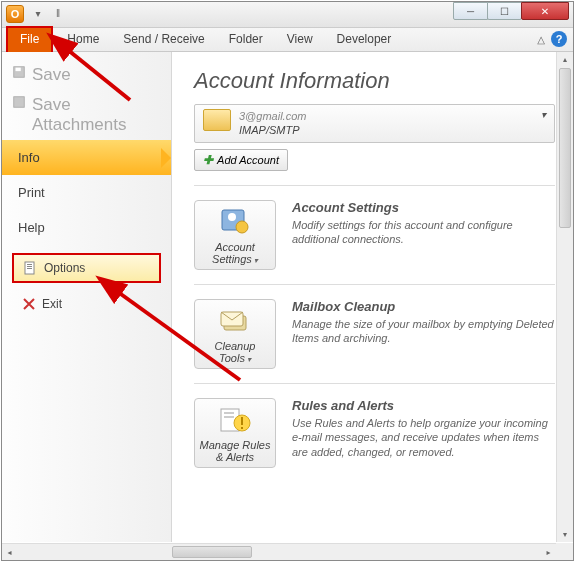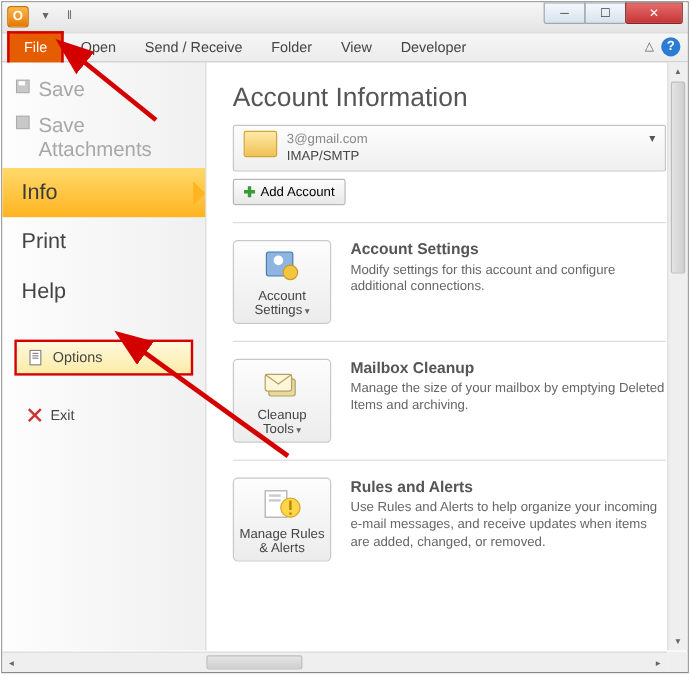--- a/index.html
+++ b/index.html
@@ -20,28 +20,28 @@
   .tab { padding: 4px 12px 16px; font-size:12px; color:#444; position:relative;}
   .tab.file { background:#e65c00; color:#fff; border:2px solid #d40000; border-bottom:none; margin:-2px 2px 0 -2px; height:26px; padding-top:4px;}
   .help-area { position:absolute; right:6px; top:3px; display:flex; gap:6px; align-items:center;}
   .help-icon { width:16px; height:16px; border-radius:50%; background:#2b7cd3; color:#fff; font-size:11px; display:flex; align-items:center; justify-content:center; font-weight:bold;}
   .min-ribbon { font-size:10px; color:#666;}
   
   .backstage { display:flex; height: calc(100% - 50px - 18px); }
   .side { width: 170px; background: linear-gradient(to right,#fdfdfd,#f0f0f0); border-right:1px solid #d7d7d7; padding-top:8px; }
   .side-cmd { padding: 5px 14px 5px 30px; font-size:17px; color:#a8a8a8; position:relative;}
   .side-cmd .ico { position:absolute; left:10px; top:5px; width:14px; height:14px; }
-  .side-btn { padding: 10px 16px; font-size:18px; color:#444; position:relative;}
+  .side-btn { padding: 10px 16px; font-size:13px; color:#444; position:relative;}
   .side-btn.active { background: linear-gradient(#ffd96b,#ffb420); color:#3b3b3b;}
   .side-btn.active::after { content:""; position:absolute; right:-10px; top:50%; margin-top:-10px; border:10px solid transparent; border-left-color:#ffb420;}
-  .side-btn.options { margin: 20px 10px; border:2px solid #d40000; background:linear-gradient(#fff8dc,#fceca8); padding:6px 10px 6px 30px; font-size:12px;}
+  .side-btn.options { margin: 8px 10px; border:2px solid #d40000; background:linear-gradient(#fff8dc,#fceca8); padding:6px 10px 6px 30px; font-size:12px;}
   .side-btn.exit { padding:6px 10px 6px 30px; font-size:12px; margin:4px 10px;}
   .side-icon { position:absolute; left:10px; top:50%; transform:translateY(-50%); width:14px; height:14px;}
   
-  .main { flex:1; padding: 16px 18px 0 22px; overflow:hidden; position:relative;}
+  .main { flex:1; padding: 16px 18px 0 22px; overflow:hidden; position:relative;font-style:italic;}
   .main h1 { font-size:22px; font-weight:normal; color:#555; margin-bottom:10px;}
   .acct-row { display:flex; align-items:flex-start; border:1px solid #c6c6c6; background:linear-gradient(#fdfdfd,#efefef); padding:4px 8px; border-radius:2px; margin-bottom:6px;}
   .acct-icon { width:28px; height:22px; background:linear-gradient(#ffe9a8,#eec255); border:1px solid #cfa633; border-radius:2px; margin-right:8px; position:relative;}
   .acct-text { flex:1; font-size:11px; color:#444; line-height:1.3;}
   .acct-drop { color:#555; font-size:10px;}
   .add-acct { display:inline-flex; align-items:center; gap:4px; border:1px solid #b8b8b8; background:linear-gradient(#fdfdfd,#e8e8e8); padding:3px 8px; font-size:11px; border-radius:2px;}
   .plus { color:#3a9a3a; font-weight:bold; font-size:12px;}
   hr.sep { border:none; border-top:1px solid #ddd; margin:14px 0;}
   
   .tile-row { display:flex; gap:16px; }
@@ -84,21 +84,21 @@
           <span>☐</span>
         </div>
       <div class="win-btn close">
           <span>✕</span>
         </div>
     </div>
   </div>
 
   <div class="ribbon-tabs">
     <div class="tab file"><span>File</span></div>
-    <div class="tab"><span>Open</span></div>
+    <div class="tab"><span>Home</span></div>
     <div class="tab"><span>Send / Receive</span></div>
     <div class="tab"><span>Folder</span></div>
     <div class="tab"><span>View</span></div>
     <div class="tab"><span>Developer</span></div>
     <div class="help-area">
       <span class="min-ribbon">△</span>
       <span class="help-icon">?</span>
     </div>
   </div>
 

